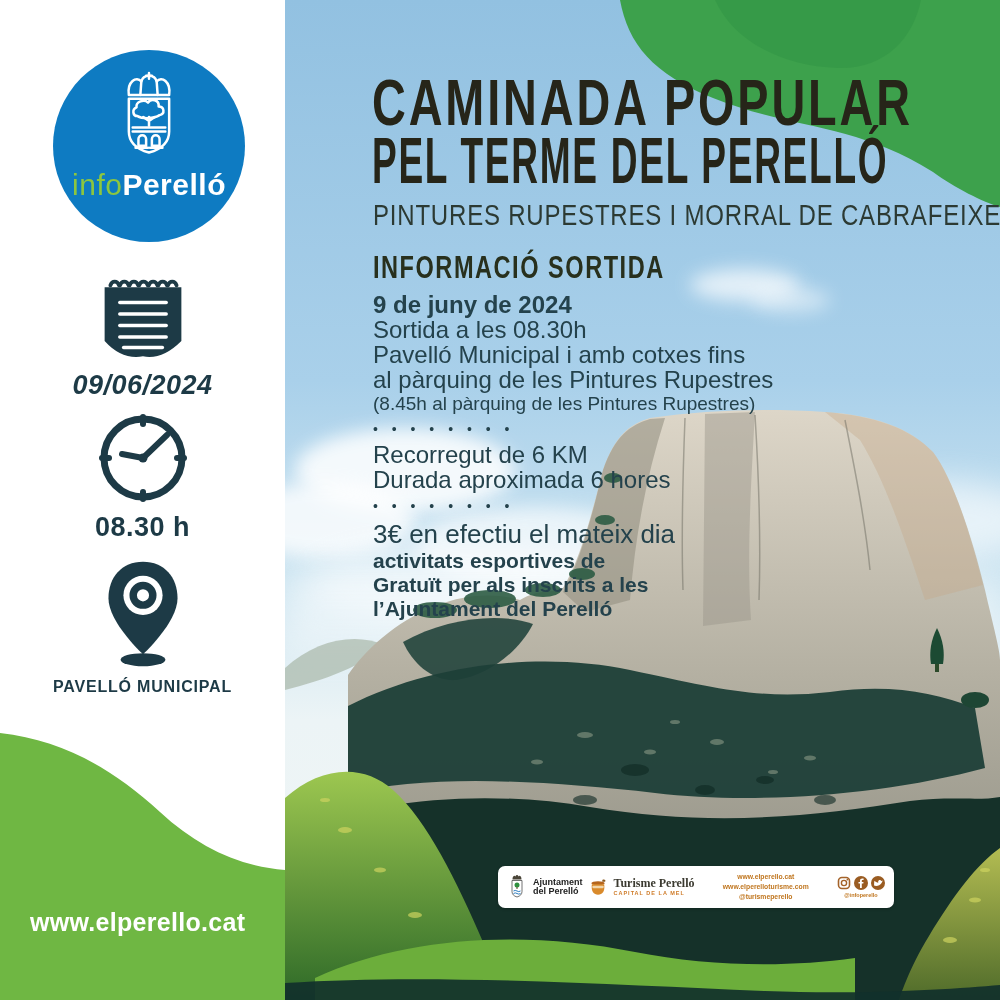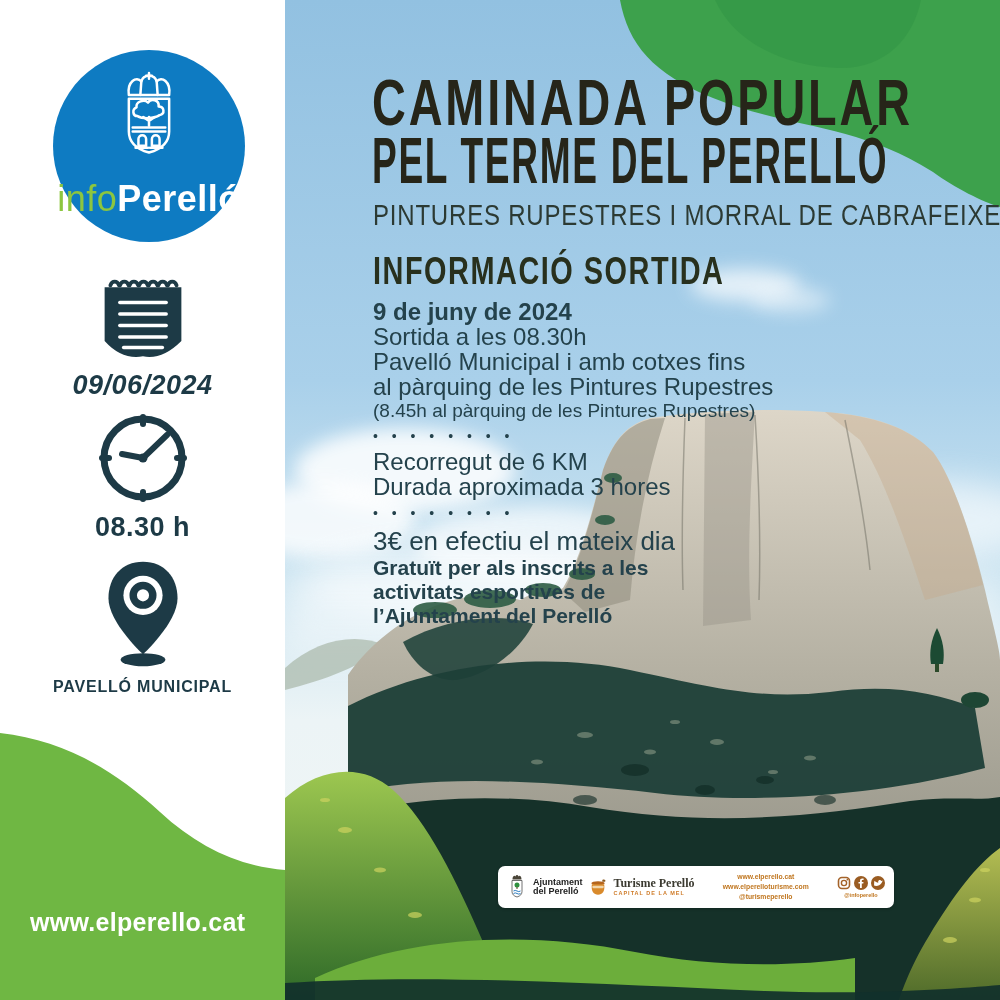--- a/index.html
+++ b/index.html
@@ -4,21 +4,21 @@
 <style>
   html,body{margin:0;padding:0;background:#ffffff;}
   .canvas{position:relative;width:1000px;height:1000px;overflow:hidden;
           font-family:"Liberation Sans",sans-serif;background:#fff;}
 
   
   .sidebar{position:absolute;left:0;top:0;width:285px;height:1000px;background:#ffffff;z-index:3;}
   .logo-circle{position:absolute;left:53px;top:50px;width:192px;height:192px;border-radius:50%;
                background:#0e7bc2;display:flex;flex-direction:column;align-items:center;justify-content:flex-start;
                padding-top:20px;box-sizing:border-box;}
-  .logo-text{margin-top:15px;font-size:36px;letter-spacing:.5px;line-height:1;}
+  .logo-text{margin-top:4px;font-size:30px;letter-spacing:.5px;line-height:1;}
   .logo-text .pre{color:#8cc63f;font-weight:400;}
   .logo-text .name{color:#ffffff;font-weight:700;}
   .side-item{position:absolute;left:0;width:285px;text-align:center;color:#1d3a46;}
   .side-icon{display:block;margin:0 auto;}
   .side-label{font-weight:700;color:#1d3a46;}
   .date-label,.time-label{font-size:27px;letter-spacing:.5px;}
   .place-label{font-size:16px;letter-spacing:.8px;}
   .side-green{position:absolute;left:0;top:700px;width:285px;height:300px;z-index:1;}
   .website{position:absolute;left:30px;top:908px;z-index:2;color:#ffffff;font-weight:700;font-size:25px;letter-spacing:.3px;}
 
@@ -29,21 +29,21 @@
 
   .condense{display:inline-block;transform-origin:0 50%;white-space:nowrap;}
   .title{position:absolute;left:87px;top:74px;z-index:4;color:#262519;font-weight:700;}
   .title .line{height:58px;line-height:58px;font-size:65px;}
   .t1{transform:scaleX(.72);letter-spacing:4px;}
   .t2{transform:scaleX(.57);letter-spacing:3px;}
   .subtitle{position:absolute;left:88px;top:198px;z-index:4;color:#2c3a33;font-size:30px;font-weight:400;}
   .subtitle .condense{transform:scaleX(.8);letter-spacing:1px;}
 
   .info{position:absolute;left:88px;top:252px;width:450px;z-index:4;color:#24424c;}
-  .info-heading{font-size:38px;line-height:1.05;font-weight:700;color:#28301d;margin-bottom:7px;}
+  .info-heading{font-size:31px;line-height:1.05;font-weight:700;color:#28301d;margin-bottom:7px;}
   .info-heading .condense{transform:scaleX(.76);letter-spacing:2px;}
   .date-line{font-size:24px;line-height:25px;font-weight:700;}
   .body-line{font-size:24px;line-height:25px;font-weight:400;}
   .note-line{font-size:19px;line-height:23px;font-weight:400;}
   .dots{font-size:14px;line-height:22px;letter-spacing:5px;margin:3px 0 2px 0;color:#24424c;}
   .price-line{font-size:26px;line-height:30px;font-weight:400;margin-top:2px;}
   .free-line{font-size:21px;line-height:24px;font-weight:700;}
 
   
   .footer-bar{position:absolute;left:213px;top:866px;width:396px;height:42px;background:#ffffff;border-radius:7px;
@@ -193,25 +193,25 @@
       <div class="info-heading">
         <span class="condense">INFORMACIÓ SORTIDA</span>
       </div>
       <div class="date-line">9 de juny de 2024</div>
       <div class="body-line">Sortida a les 08.30h</div>
       <div class="body-line">Pavelló Municipal i amb cotxes fins</div>
       <div class="body-line">al pàrquing de les Pintures Rupestres</div>
       <div class="note-line">(8.45h al pàrquing de les Pintures Rupestres)</div>
       <div class="dots">• • • • • • • •</div>
       <div class="body-line">Recorregut de 6 KM</div>
-      <div class="body-line">Durada aproximada 3 hores</div>
+      <div class="body-line">Durada aproximada 6 hores</div>
       <div class="dots">• • • • • • • •</div>
       <div class="price-line">3€ en efectiu el mateix dia</div>
+      <div class="free-line">activitats esportives de</div>
       <div class="free-line">Gratuït per als inscrits a les</div>
-      <div class="free-line">activitats esportives de</div>
       <div class="free-line">l’Ajuntament del Perelló</div>
     </div>
 
     <div class="footer-bar">
       <svg width="20" height="27" viewBox="0 0 40 54">
         <path d="M11,11 C11,4 15,2 17,5 C18,1 22,1 23,5 C25,2 29,4 29,11 Z" fill="#4a4538"></path>
         <path d="M10,13 H30 V35 Q30,43 20,46 Q10,43 10,35 Z" fill="#ffffff" stroke="#444444" stroke-width="1.5"></path>
         <circle cx="20" cy="22" r="5" fill="#2f8f3e"></circle>
         <rect x="19" y="26" width="2" height="4" fill="#5a3c1e"></rect>
         <path d="M13,34 q3.5,-2.5 7,0 q3.5,2.5 7,0" stroke="#2d7dc1" stroke-width="2" fill="none"></path>

